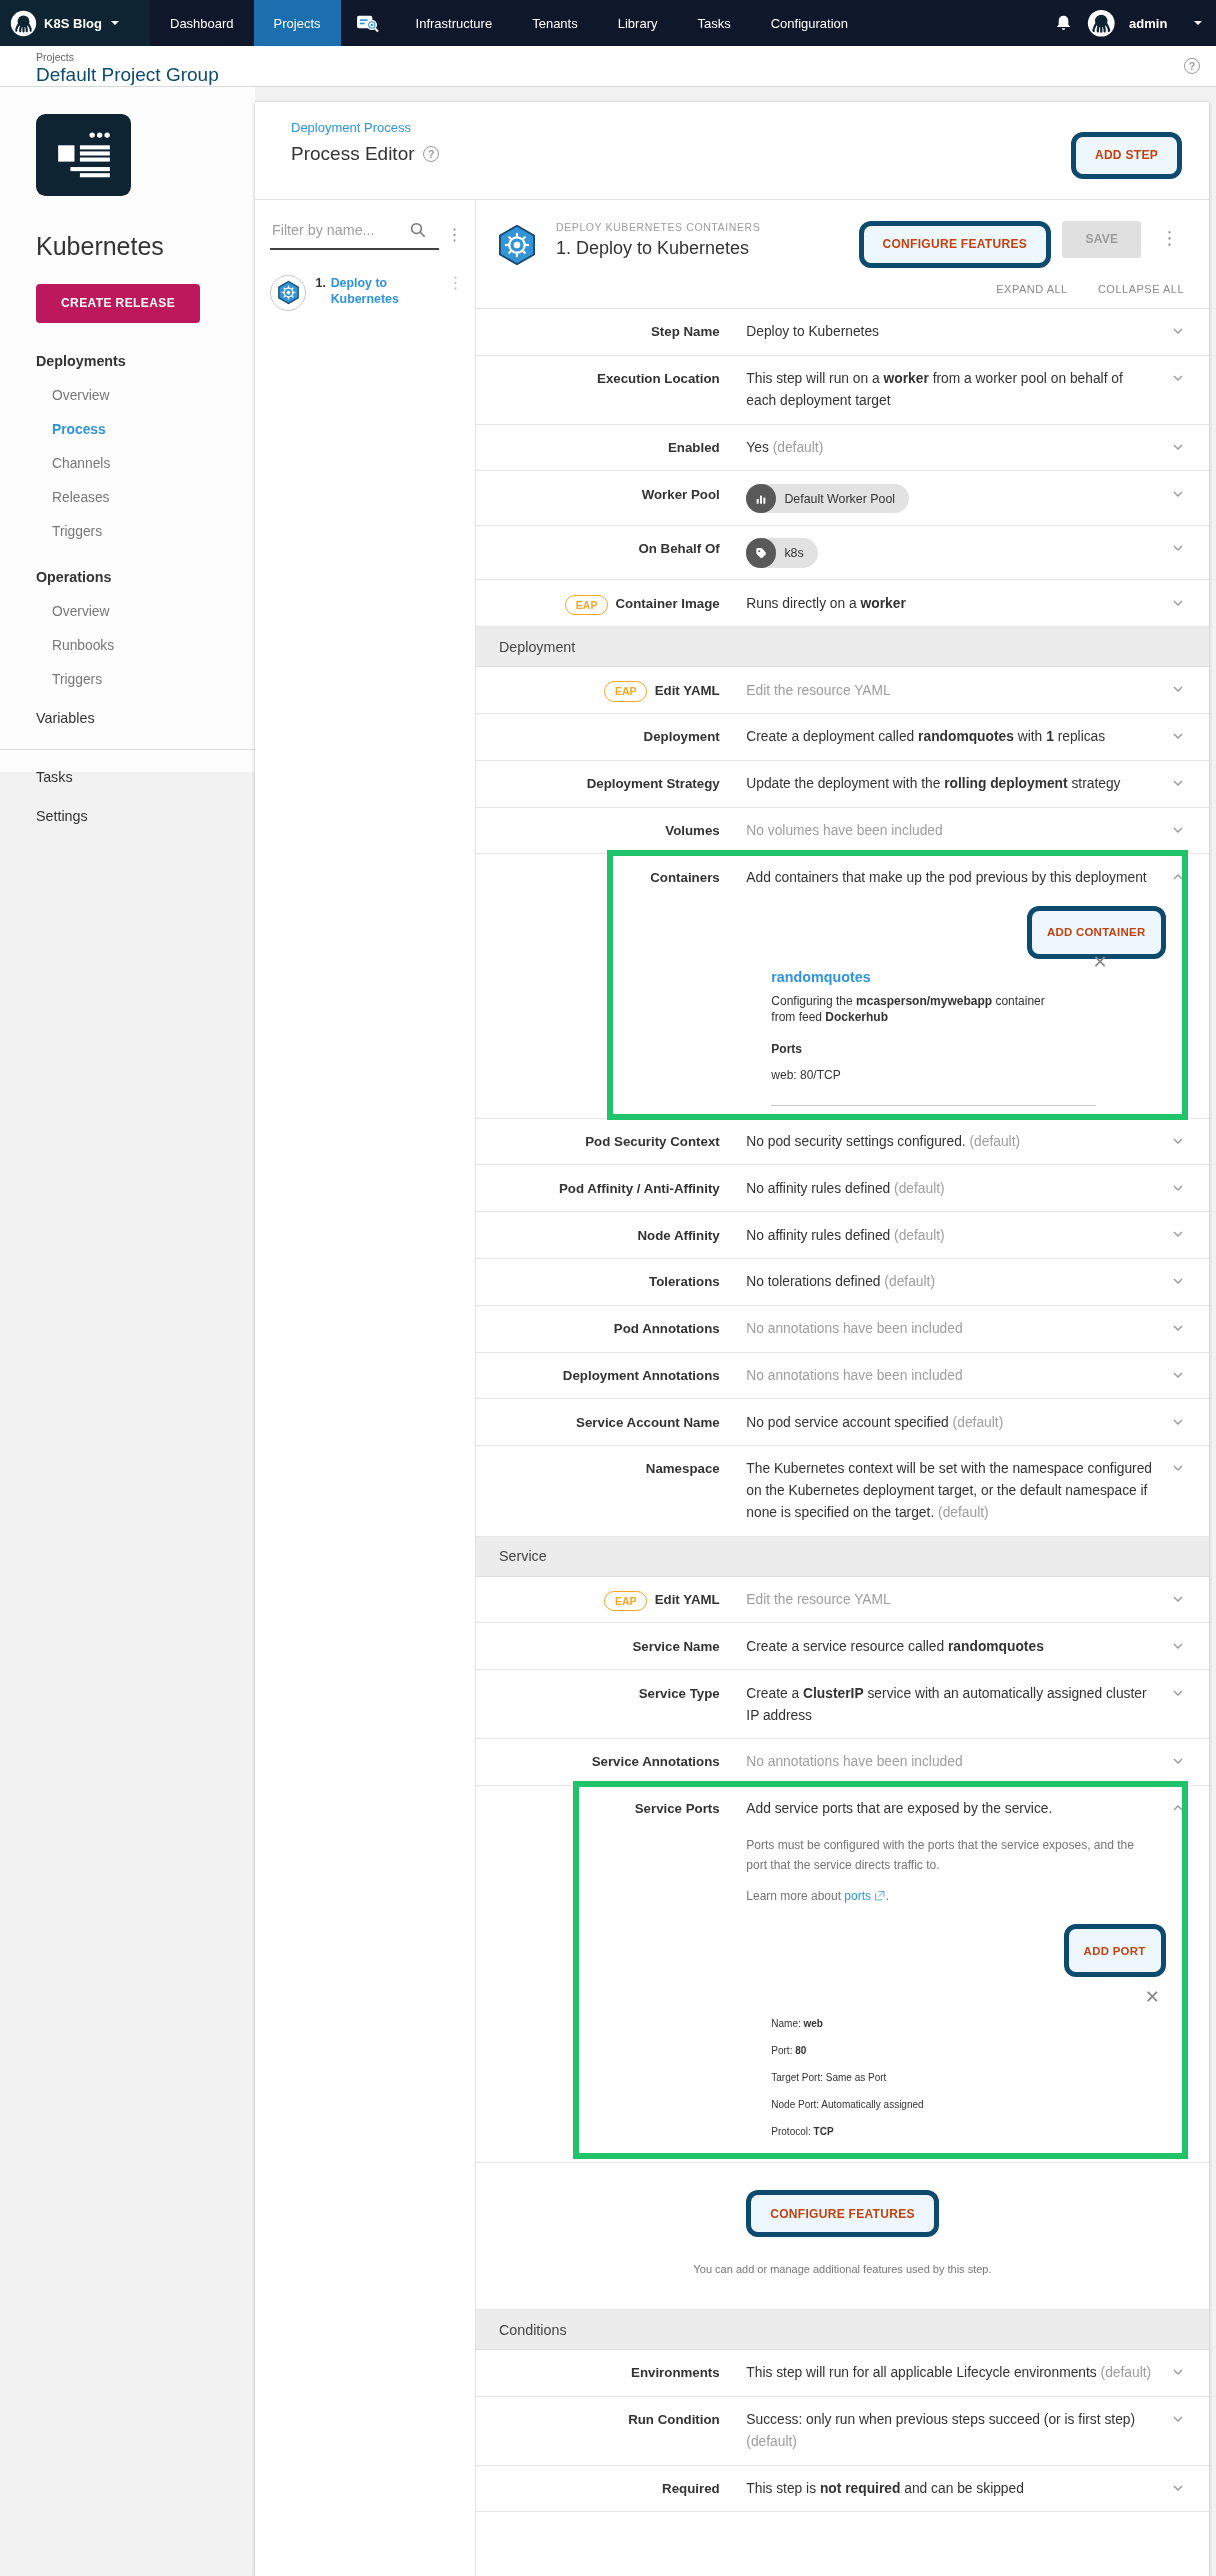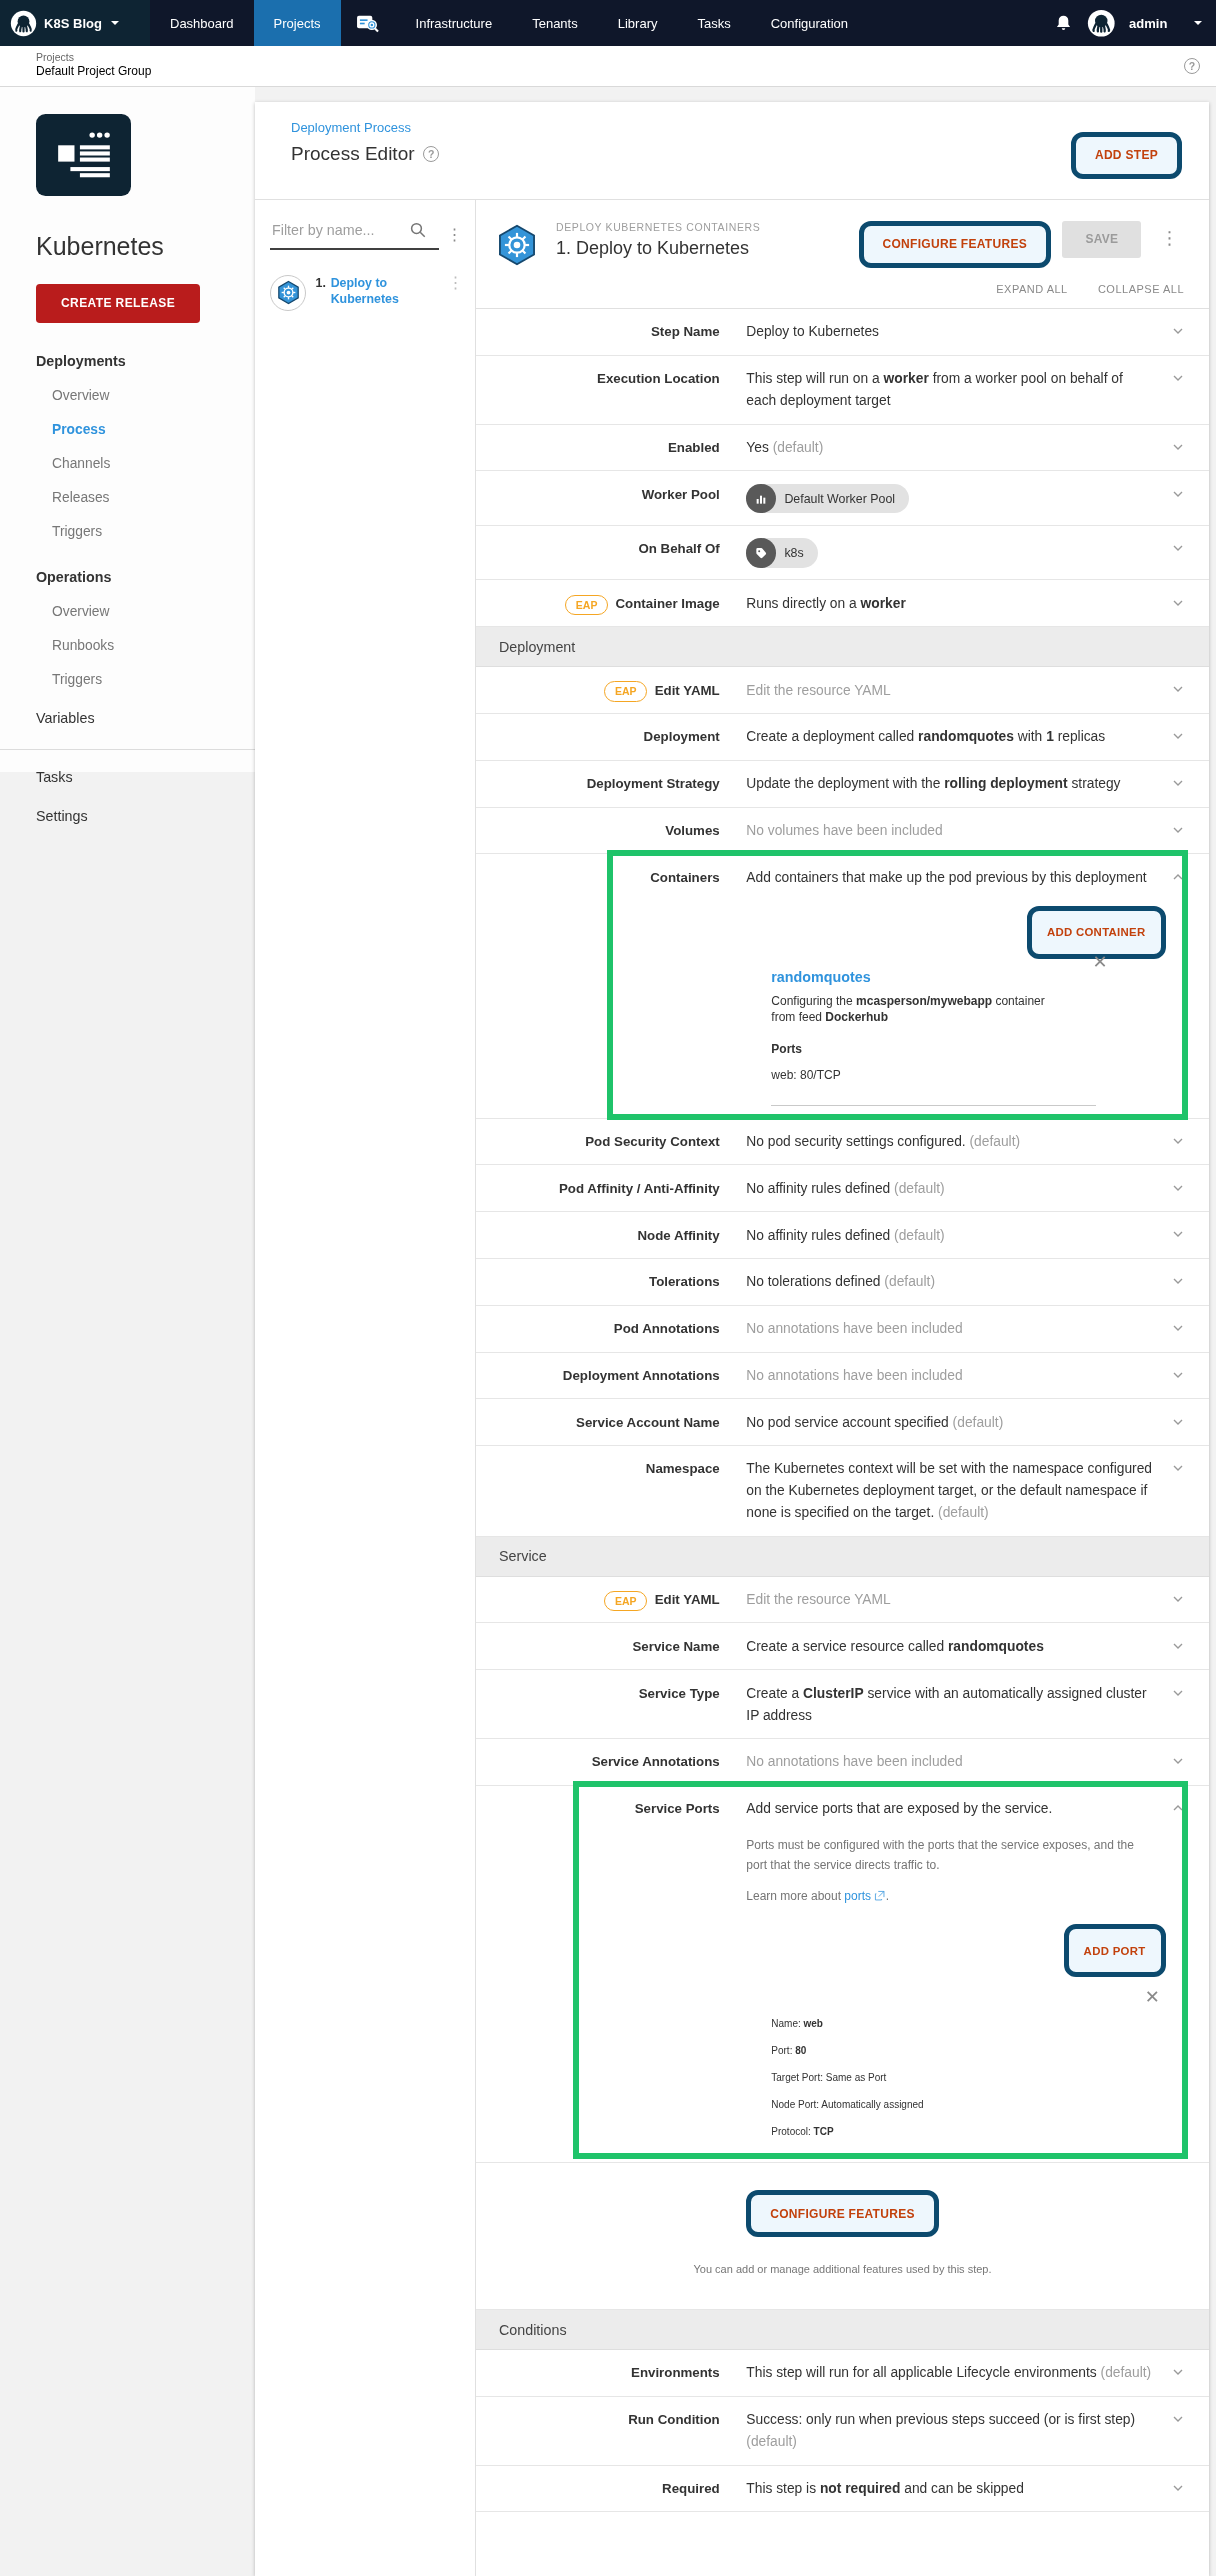--- a/index.html
+++ b/index.html
@@ -17,30 +17,30 @@
   .nav-item { display:flex; align-items:center; padding:0 20px; font-size:13px; cursor:default; }
   .nav-item.active { background:#1b6fae; }
   .nav-item.search { padding:0 15px; }
   .nav-right { margin-left:auto; display:flex; align-items:center; padding-right:15px; gap:13.3px; }
   .avatar { width:28.5px; height:28.5px; }
   .nav-user { font-size:13px; font-weight:bold; }
   .nav-right .caret { margin-left:13.3px; }
   
   .crumbbar { height:41px; background:#fff; border-bottom:1px solid #d9d9d9; padding:4.8px 0 0 36px; position:relative; }
   .crumb-sec { font-size:10.5px; color:#666; }
-  .crumb-title { font-size:12px; color:#000000; margin-top:1px; }
+  .crumb-title { font-size:19px; color:#0c4a6e; margin-top:1px; }
   .help-circ { width:16px; height:16px; border:1.4px solid #9a9a9a; border-radius:50%; color:#9a9a9a;
     font-size:10.5px; display:inline-flex; align-items:center; justify-content:center; font-weight:bold; }
   .crumbbar .help-circ { position:absolute; right:17px; top:12.4px; }
   
   .sidebar { position:absolute; left:0; top:87px; width:255px; height:685px; background:#fdfdfd; }
   .proj-icon { width:95px; height:82px; background:#0e2433; border-radius:9.5px; margin:27px 0 0 36px;
     display:flex; align-items:center; justify-content:center; }
   .proj-name { font-size:25px; color:#333; margin:36px 0 0 36px; }
-  .create-release { display:inline-block; margin:23px 12px 0 36px; background:#b91c1c; color:#fff;
+  .create-release { display:inline-block; margin:23px 12px 0 36px; background:#be185d; color:#fff;
     font-size:12px; font-weight:bold; letter-spacing:0.4px; padding:12.4px 25px; border-radius:3.8px; cursor:pointer; }
   .sgroup-head { margin:30px 0 0 36px; font-size:14.3px; font-weight:bold; color:#333; }
   .s-sub { margin:19px 0 0 52px; font-size:13.8px; color:#777; cursor:pointer; }
   .s-sub.active { color:#2f93dd; font-weight:bold; }
   .s-top { margin:23px 0 0 36px; font-size:14.3px; color:#333; cursor:pointer; }
   .side-divider { border-top:1px solid #dcdcdc; margin-top:23px; }
   
   .card { position:absolute; left:255px; top:102px; width:954px; height:2474px; background:#fff;
     box-shadow:0 1px 3.8px rgba(0,0,0,.25); }
   .card-header { height:98px; border-bottom:1px solid #e0e0e0; padding:18px 0 0 36px; position:relative; }

